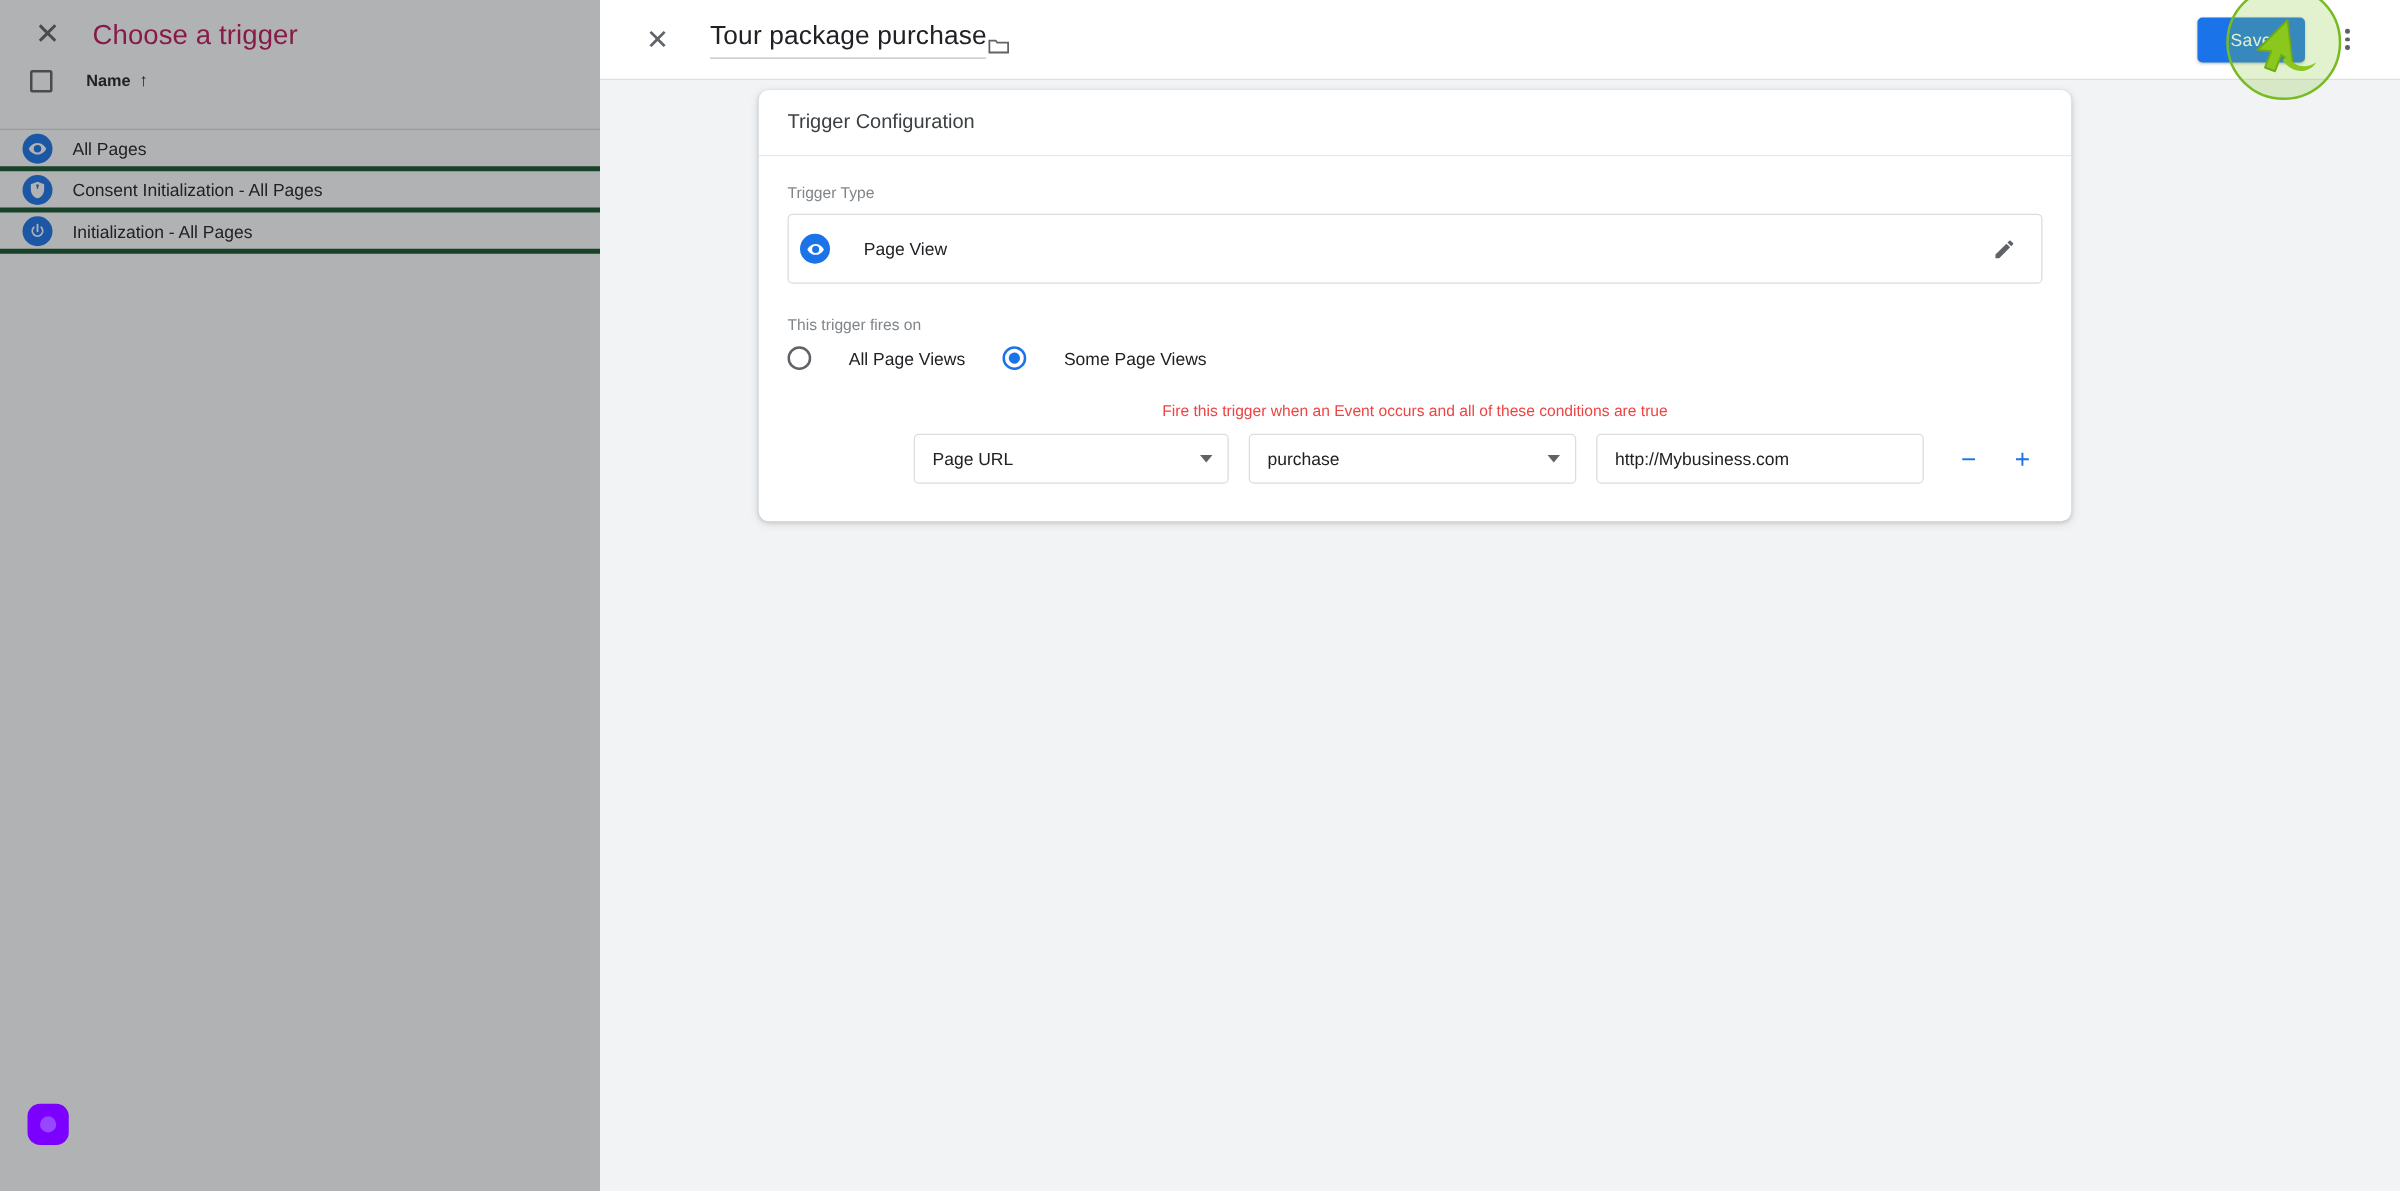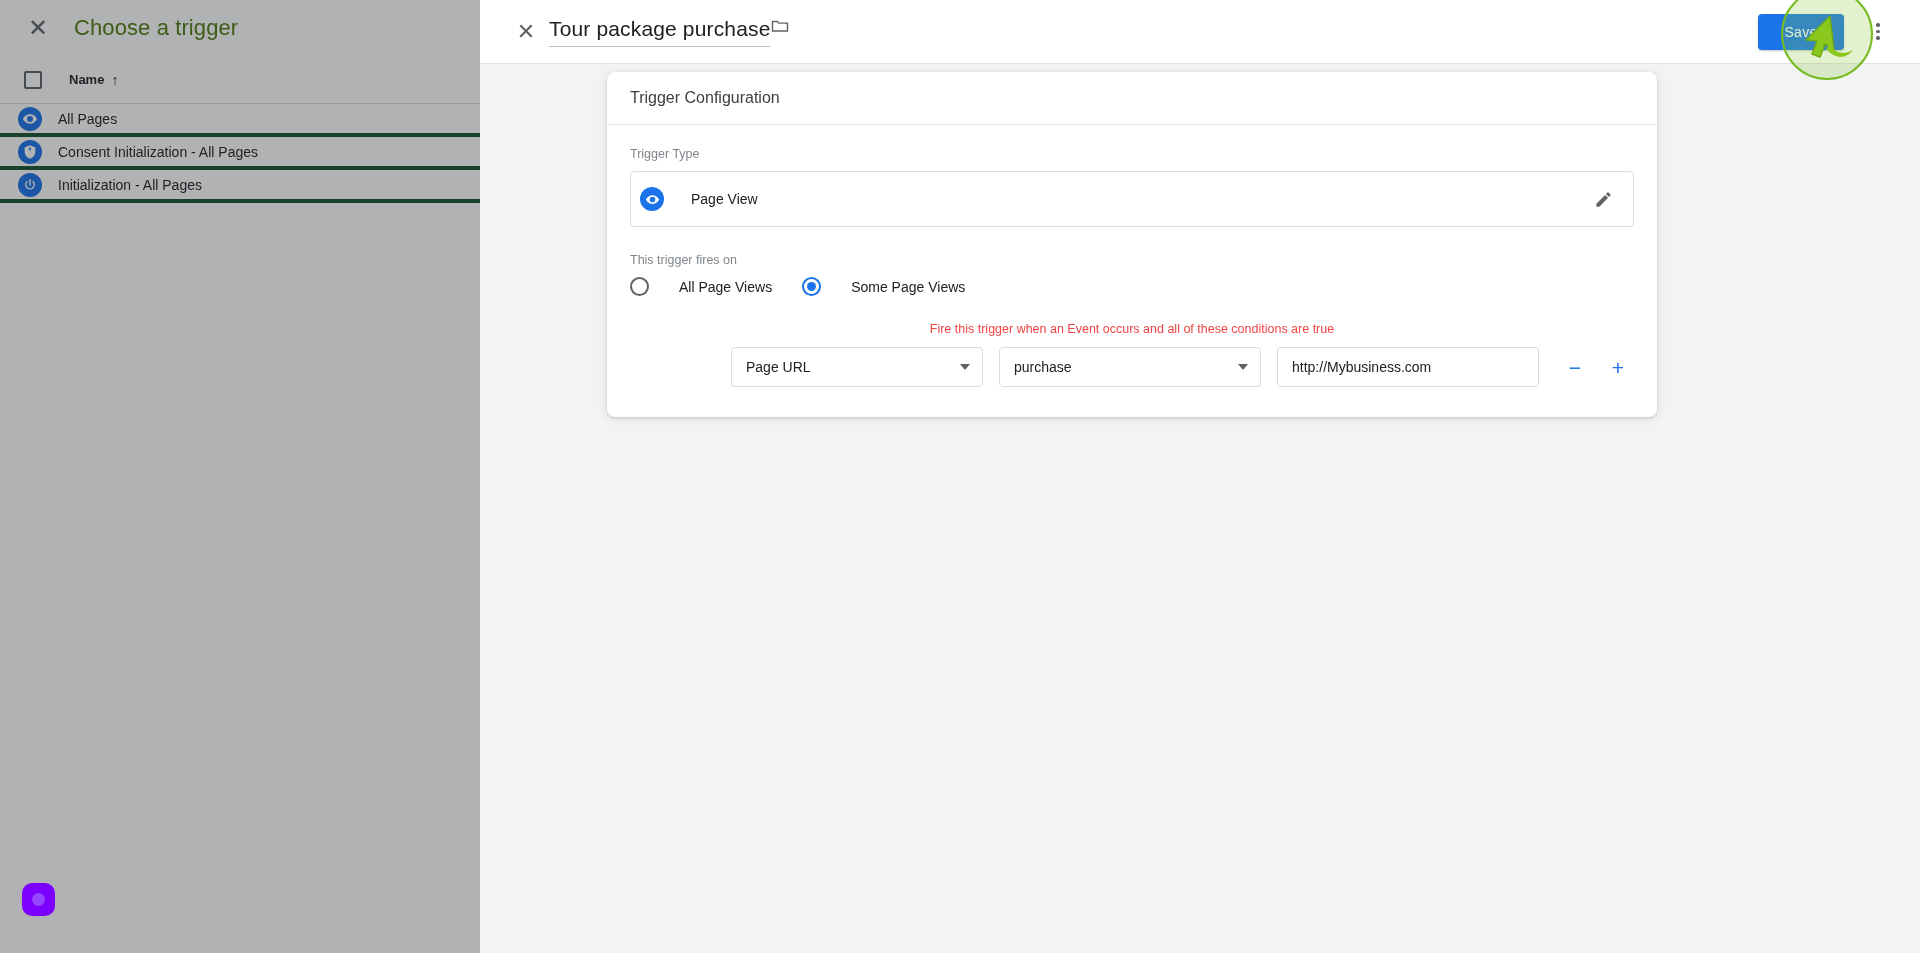--- a/index.html
+++ b/index.html
@@ -38,29 +38,29 @@
     width: 40px; height: 40px;
     display: flex; align-items: center; justify-content: center;
     color: #5f6368;
     font-size: 24px;
     font-weight: 300;
     line-height: 1;
   }
 
   .bg-title {
     font-size: 22px;
-    color: #4d7c0f;
+    color: #be185d;
     margin-left: 16px;
     font-weight: 400;
     letter-spacing: .1px;
   }
 
   .list-head {
     display: flex;
-    align-items: center;
+    align-items: flex-start;
     height: 48px;
     padding-left: 24px;
     border-bottom: 1px solid #dadce0;
   }
 
   .cbox {
     width: 18px; height: 18px;
     border: 2px solid #5f6368;
     border-radius: 2px;
     background: transparent;
@@ -151,23 +151,23 @@
   .m-close {
     width: 40px; height: 40px;
     display: flex; align-items: center; justify-content: center;
     color: #5f6368;
     font-size: 22px;
     font-weight: 300;
     line-height: 1;
   }
 
   .title-wrap {
-    margin-left: 3px;
-    display: flex;
-    align-items: flex-start;
+    margin-left: 22px;
+    display: flex;
+    align-items: flex-end;
     gap: 0;
   }
 
   .doc-title {
     font-size: 21px;
     color: #202124;
     font-weight: 400;
     padding-bottom: 3px;
     border-bottom: 1px solid #bdc1c6;
     line-height: 1.25;

